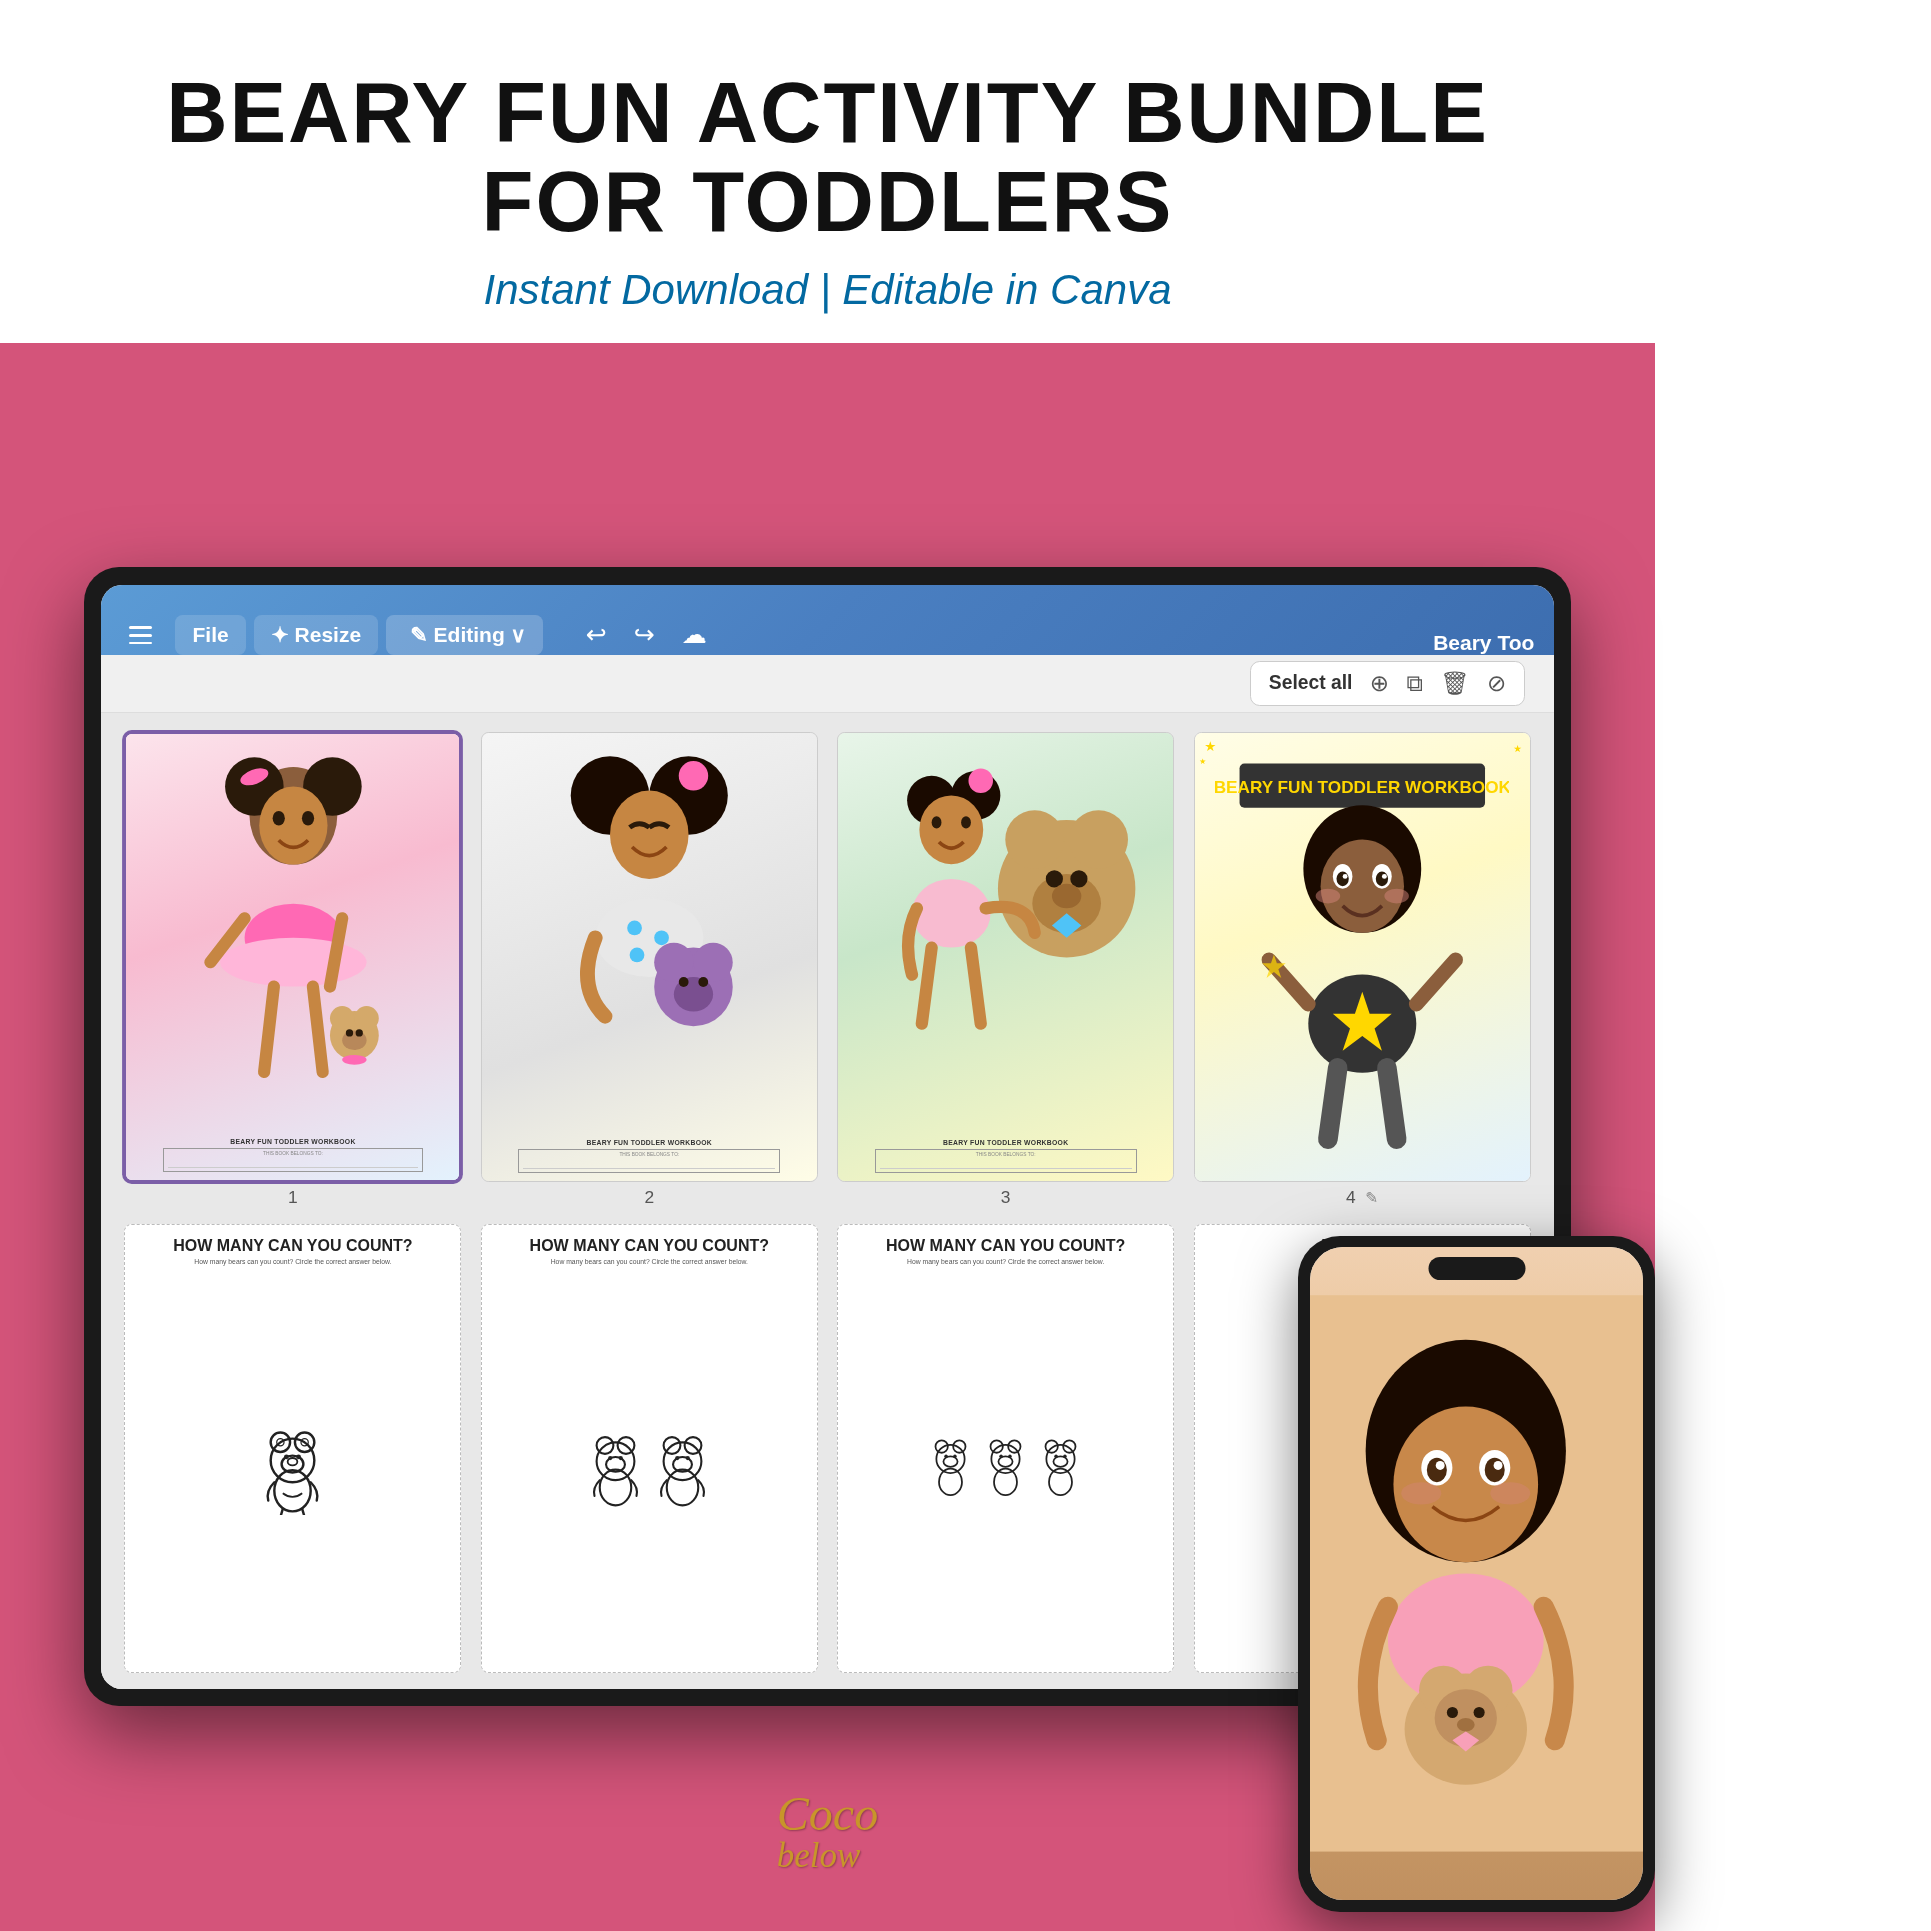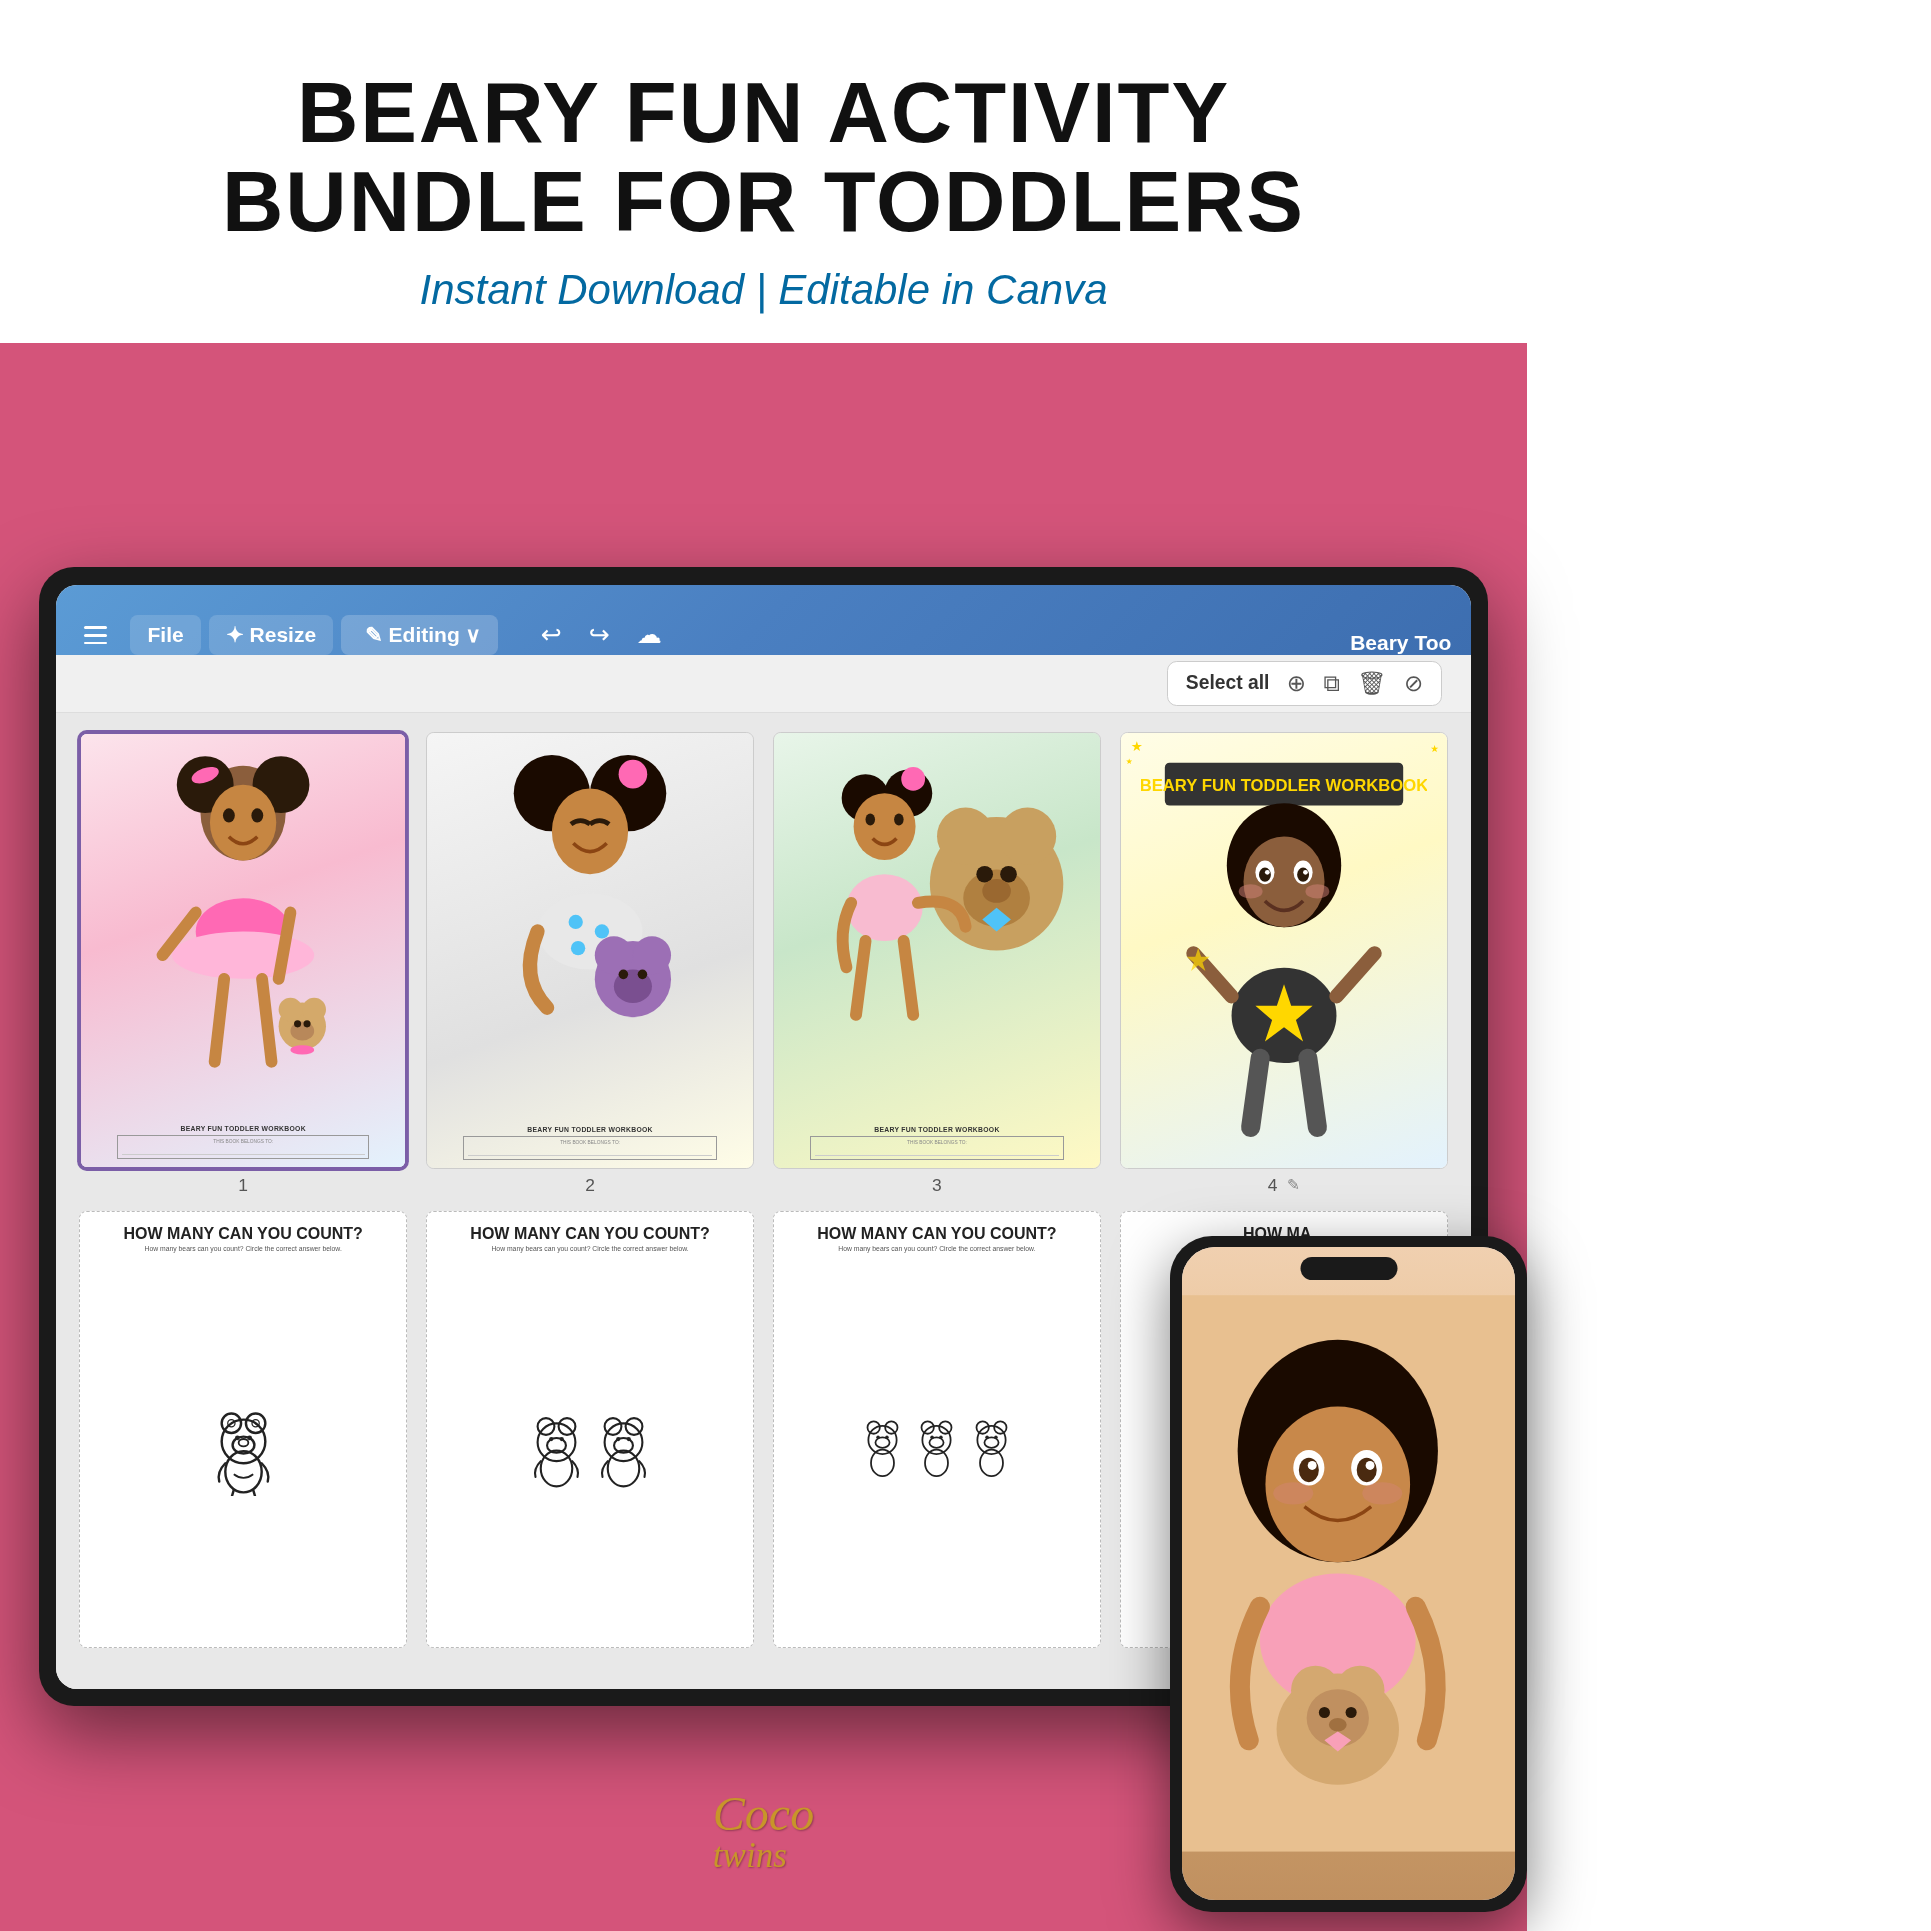--- a/index.html
+++ b/index.html
@@ -6,21 +6,21 @@
 
     body {
       width: 1931px;
       height: 1931px;
       background: #fff;
       font-family: Arial, sans-serif;
       overflow: hidden;
     }
 
     .page-wrapper {
-      width: 1527px;
+      width: 1655px;
       height: 1931px;
       display: flex;
       flex-direction: column;
       align-items: center;
       background: #fff;
     }
 
     
     .main-title {
       font-size: 85px;
@@ -756,19 +756,19 @@
 
             <path d="M70 280 Q40 340 60 400" stroke="#c8884a" stroke-width="18" fill="none" stroke-linecap="round"></path>
             <path d="M210 280 Q240 340 220 400" stroke="#c8884a" stroke-width="18" fill="none" stroke-linecap="round"></path>
           </svg>
         </div>
       </div>
     </div>
 
     <div class="logo-area">
       <div class="logo-text-main">Coco</div>
-      <div class="logo-text-sub">twins</div>
+      <div class="logo-text-sub">below</div>
     </div>
 
   </div>
 
 </div>
 
 
 </body></html>

